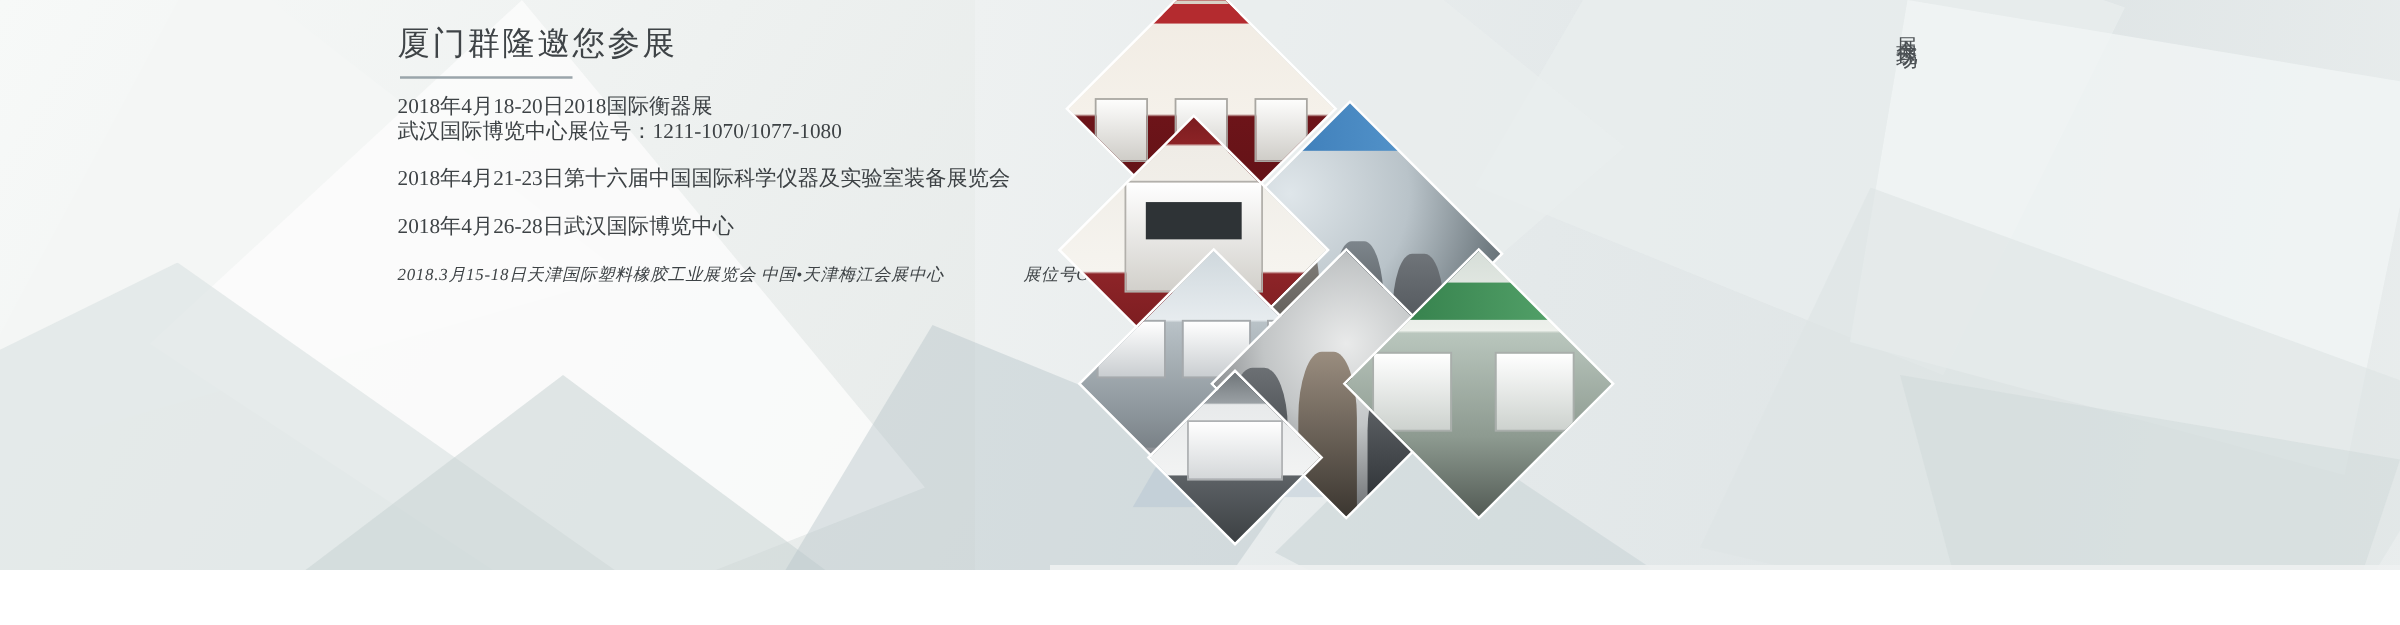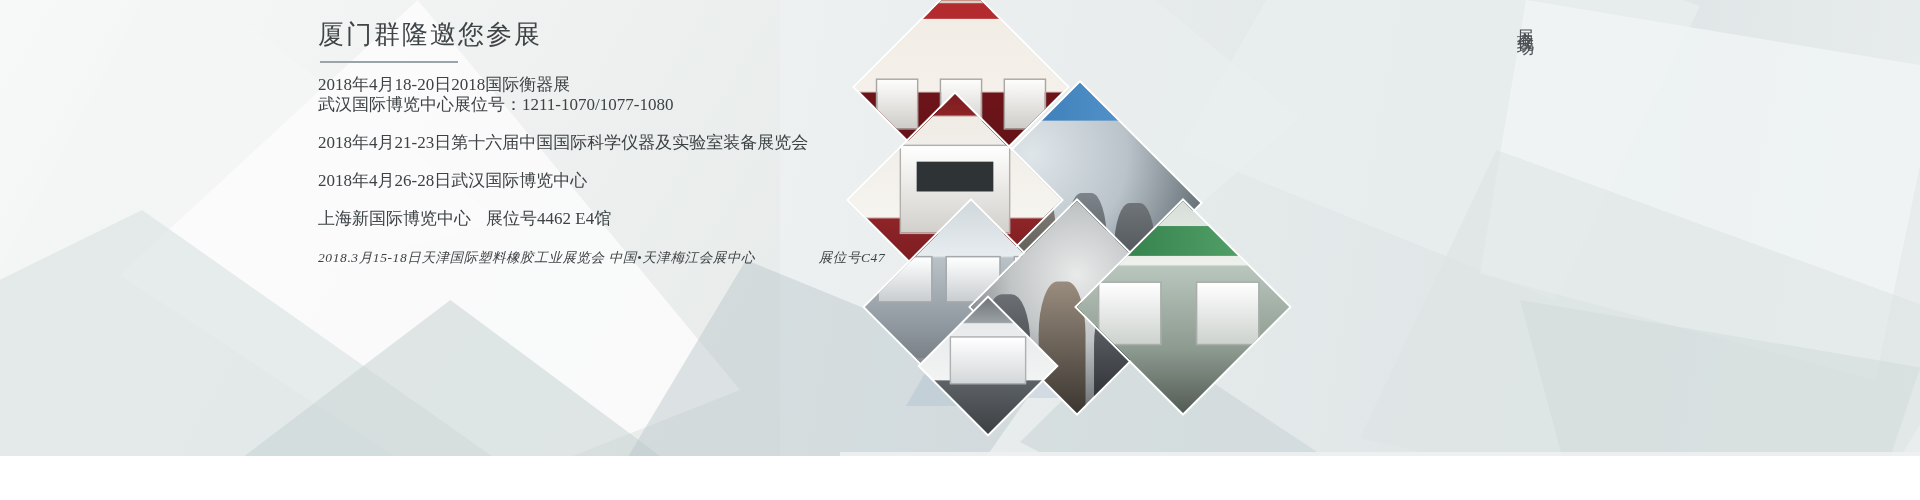--- a/index.html
+++ b/index.html
@@ -333,23 +333,20 @@
     </div>
 
     <div class="event">
       <span class="line">
         <span class="col-a">2018年4月26-28日</span><span class="col-b">武汉国际博览中心</span>
       </span>
     </div>
 
 
     <div class="event wide">
-      <span class="line">
-        <span class="col-a2">上海新国际博览中心</span><span class="col-b">展位号4462 E4馆</span>
-      </span>
     </div>
 
     <div class="event-last">
       <span class="line">2018.3月15-18日天津国际塑料橡胶工业展览会</span>
       <span class="line">
         <span class="col-a2">中国•天津梅江会展中心</span><span class="col-b">展位号C47</span>
       </span>
     </div>
 
   </div>

